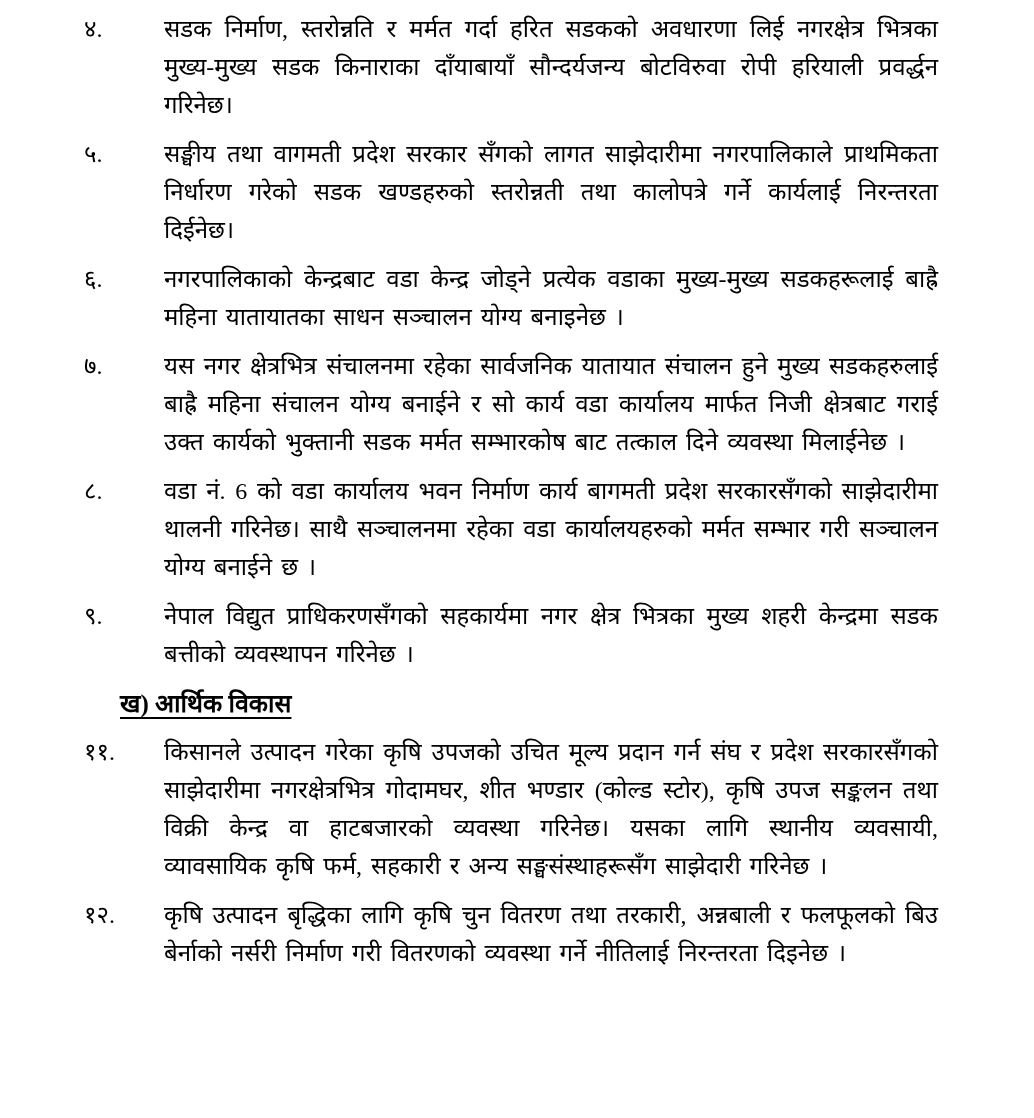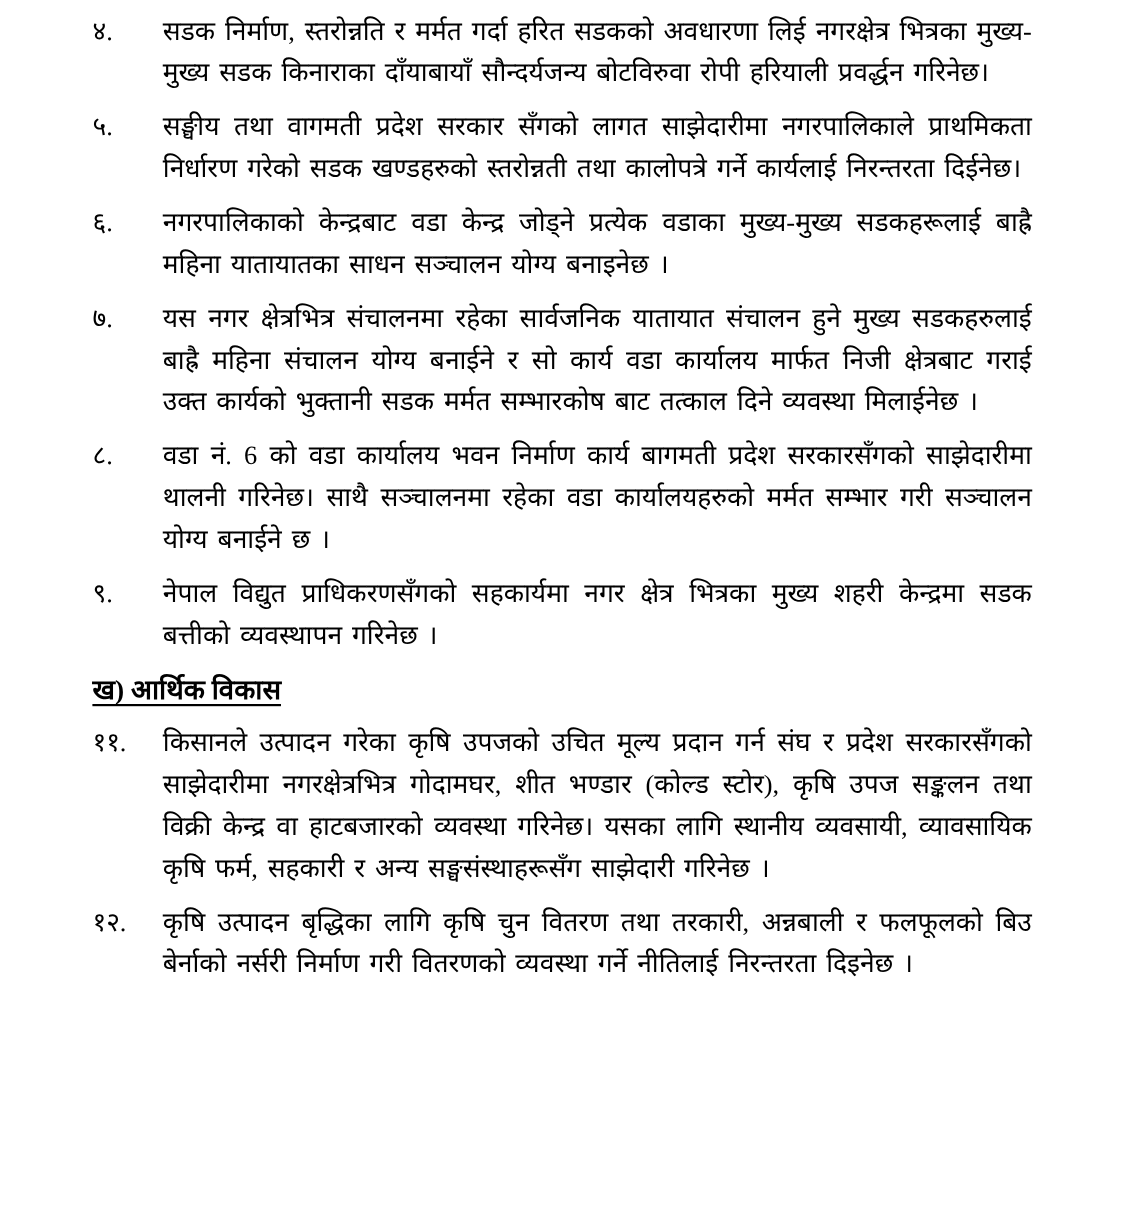--- a/index.html
+++ b/index.html
@@ -27,30 +27,32 @@
     flex: 0 0 64px;
     line-height: 38px;
     white-space: nowrap;
   }
   .txt {
     flex: 1 1 auto;
     line-height: 38px;
     text-align: justify;
     text-align-last: left;
     word-spacing: 3px;
+    margin-left: 16px;
   }
   .heading {
     font-weight: bold;
     font-size: 25px;
     line-height: 40px;
     margin: 2px 0 9px 0;
   }
   .heading.underline {
     text-decoration: underline;
     text-underline-offset: 5px;
+    margin-left: 36px;
   }
 </style>
 </head>
 <body>
 
 <div class="page">
   <div class="doc-body">
       <div class="item">
         <span class="num">४.</span>
         <span class="txt">सडक निर्माण, स्तरोन्नति र मर्मत गर्दा हरित सडकको अवधारणा लिई नगरक्षेत्र भित्रका मुख्य-मुख्य सडक किनाराका दाँयाबायाँ सौन्दर्यजन्य बोटविरुवा रोपी हरियाली प्रवर्द्धन गरिनेछ।</span>

